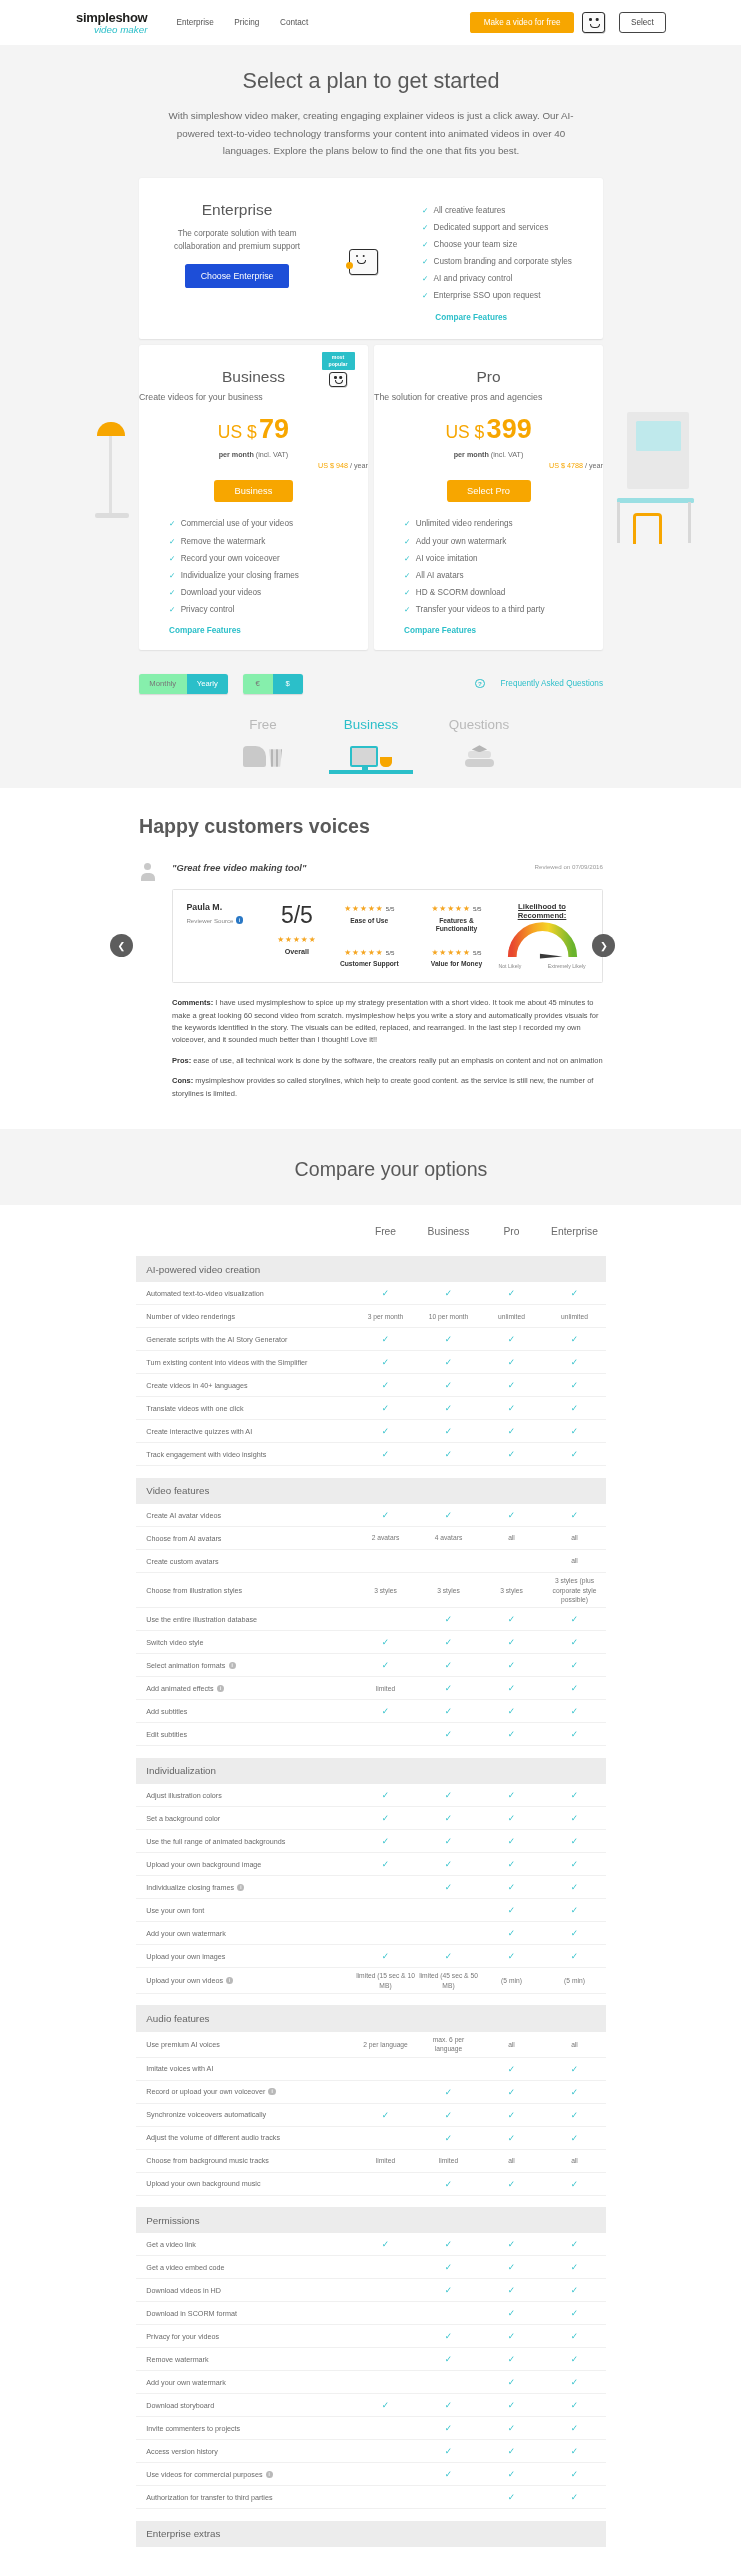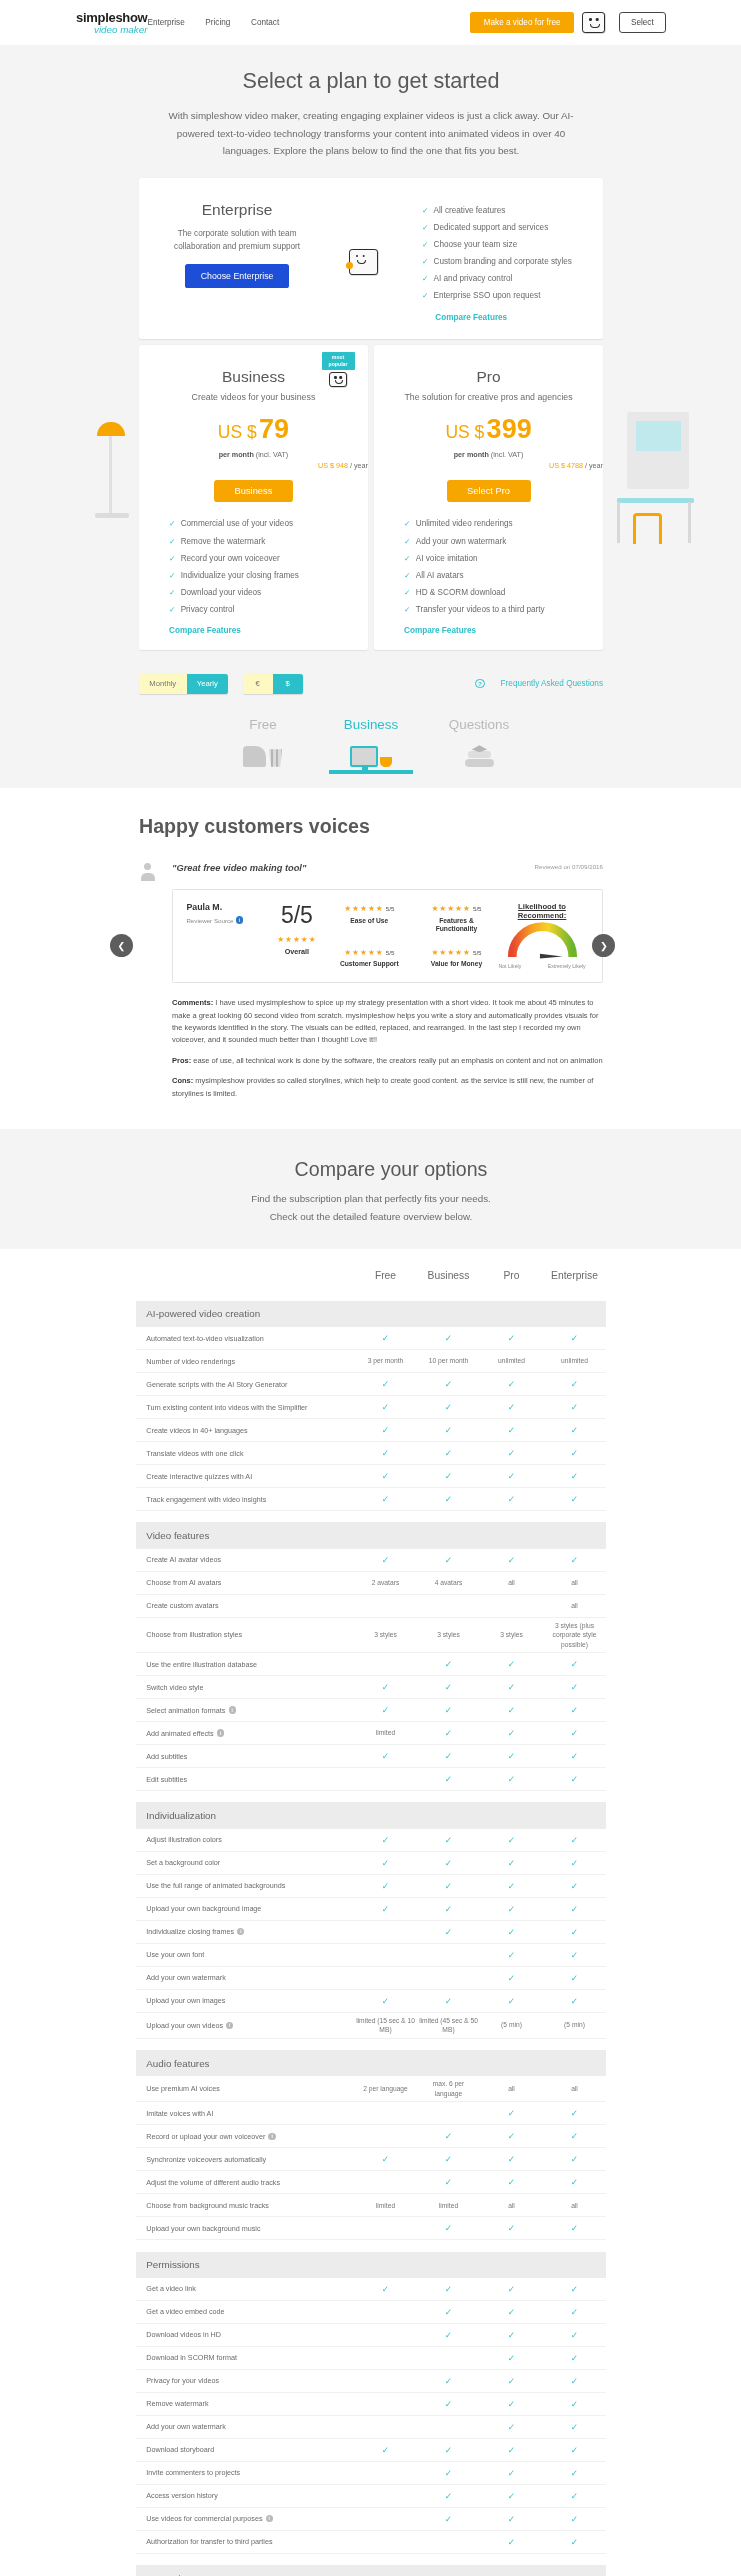--- a/index.html
+++ b/index.html
@@ -1,21 +1,21 @@
 <!DOCTYPE html>
 <html style="font-size:8.2px"><head>
 <meta charset="utf-8">
 <style>
   * { margin:0; padding:0; box-sizing:border-box; }
   html,body { width:742px; }
   body { min-height:3192px; background:#f4f4f4; font-family:"Liberation Sans", sans-serif; color:#555; }
 
   
   .topbar { height:45px; background:#fff; display:flex; align-items:center; padding:0 76px; position:relative; }
-  .logo { line-height:1; }
+  .logo { line-height:1; margin-right:29px; }
   .logo .l1 { font-size:13px; font-weight:bold; color:#1d1d1b; letter-spacing:-0.3px; }
   .logo .l2 { font-size:9.8px; color:#2bbfc9; font-style:italic; margin-top:1px; text-align:right; }
   .nav { display:flex; gap:20.6px; }
   .nav a { font-size:8.2px; color:#555; text-decoration:none; cursor:pointer; }
   .topbar-right { margin-left:auto; display:flex; align-items:center; gap:13.4px; }
   .cta-btn { background:#f7a600; color:#fff; font-size:8.2px; border:none; border-radius:2.6px; padding:6.2px 13.4px; cursor:pointer; }
   .login-btn { background:#fff; color:#444; font-size:8.2px; border:1px solid #444; border-radius:3.1px; padding:4.6px 11.3px; cursor:pointer; }
   .mascot { position:relative; width:23px; height:20.6px; background:#fafafa; border:1px solid #2c2c2c; border-radius:3.1px; box-shadow:0.5px 0.5px 0 #bbb; }
   .mascot::before { content:""; position:absolute; left:5.7px; top:5.2px; width:2.6px; height:2.6px; background:#2c2c2c; border-radius:50%; box-shadow:6.7px 0 0 #2c2c2c; }
   .mascot::after { content:""; position:absolute; left:7.2px; top:10.3px; width:7.2px; height:3.6px; border:1px solid #2c2c2c; border-top:none; border-radius:0 0 6.2px 6.2px; }
@@ -41,21 +41,21 @@
   .feat-list { list-style:none; }
   .feat-list li { font-size:8.2px; color:#6b6b6b; padding:4.1px 0; }
   .feat-list li .ck { color:#2bbfc9; margin-right:5.2px; font-size:7.7px; }
   .compare-link { display:inline-block; margin-top:8.2px; color:#2bbfc9; font-weight:bold; font-size:8.2px; text-decoration:none; cursor:pointer; }
   .ent-feats .compare-link { margin-left:13.4px; }
 
   
   .plans { display:flex; gap:6.2px; margin-top:6.2px; position:relative; }
   .plan-card { background:#fff; border-radius:2.1px; box-shadow:0 0.5px 1.5px rgba(0,0,0,.08); width:229px; padding:23px 0 15.5px; position:relative; }
   .plan-card h2 { font-size:15.5px; font-weight:400; color:#595959; text-align:center; }
-  .plan-card .sub { font-size:8.8px; color:#6b6b6b; text-align:center; margin-top:5.2px; }
+  .plan-card .sub { font-size:8.8px; color:#6b6b6b; text-align:left; margin-top:5.2px; }
   .price-row { text-align:center; margin-top:12.4px; color:#f7a600; }
   .price-row .cur { font-size:17.5px; }
   .price-row .amt { font-size:27px; font-weight:bold; }
   .price-note { text-align:center; font-size:7.2px; color:#6b6b6b; margin-top:5.2px; }
   .price-note b { color:#555; }
   .annual { text-align:right; font-size:7.2px; margin-top:2.1px; color:#6b6b6b; }
   .annual .a-amt { color:#f7a600; }
   .orange-btn { display:block; margin:9.3px auto 0; background:#f7a600; color:#fff; font-size:9.3px; border:none; border-radius:3.1px; padding:6.2px 20.6px; cursor:pointer; }
   .plan-feats { margin:13.4px 0 0 30px; }
   .plan-card .compare-link { margin:7.2px 0 0 30px; }
@@ -75,21 +75,21 @@
   .desk .board { position:absolute; top:0; right:5.2px; width:62px; height:77px; background:#e8e8e8; border-radius:2.1px; }
   .desk .screen { position:absolute; top:8.2px; right:13.4px; width:45px; height:30px; background:#bfe9ec; border-radius:1.5px; }
   .desk .top { position:absolute; top:86px; width:77px; height:4.1px; background:#9adfe3; border-radius:1.5px; }
   .desk .leg { position:absolute; top:90px; width:3.1px; height:41px; background:#d8d8d8; }
   .desk .leg.l2 { right:3.1px; }
   .desk .chair { position:absolute; top:101px; left:15.5px; width:29px; height:31px; border:3.1px solid #f7a600; border-radius:4.1px 4.1px 0 0; border-bottom:none; }
 
   
   .toggles { display:flex; align-items:center; margin-top:24px; }
   .seg { display:flex; border-radius:2.6px; overflow:hidden; box-shadow:0 0.5px 1px rgba(0,0,0,.12); }
-  .seg .opt { font-size:7.7px; padding:5.2px 10.3px; background:#fef9c3; color:#777; cursor:pointer; min-width:30px; text-align:center; }
+  .seg .opt { font-size:7.7px; padding:5.2px 10.3px; background:#86efac; color:#777; cursor:pointer; min-width:30px; text-align:center; }
   .seg .opt.on { background:#2bbfc9; color:#fff; }
   .seg + .seg { margin-left:14.4px; }
   .faq-jump { margin-left:auto; color:#2bbfc9; font-size:8.2px; text-decoration:none; cursor:pointer; display:flex; align-items:center; gap:16px; }
   .faq-jump .q { display:inline-flex; align-items:center; justify-content:center; width:9.3px; height:9.3px; border:1px solid #2bbfc9; border-radius:50%; font-size:6.2px; font-weight:bold; }
 
   
   .plan-tabs { display:flex; justify-content:center; gap:31px; margin-top:23px; }
   .ptab { width:77px; text-align:center; cursor:pointer; padding-bottom:7.2px; position:relative; }
   .ptab .lbl { font-size:13.4px; color:#b9b9b9; }
   .ptab.on .lbl { color:#2bbfc9; }
@@ -386,24 +386,20 @@
     <div class="rv-text">
       <p><b>Comments:</b> <span>I have used mysimpleshow to spice up my strategy presentation with a short video. It took me about 45 minutes to make a great looking 60 second video from scratch. mysimpleshow helps you write a story and automatically provides visuals for the keywords identified in the story. The visuals can be edited, replaced, and rearranged. In the last step I recorded my own voiceover, and it sounded much better than I thought! Love it!!</span></p>
       <p><b>Pros:</b> <span>ease of use, all technical work is done by the software, the creators really put an emphasis on content and not on animation</span></p>
       <p><b>Cons:</b> <span>mysimpleshow provides so called storylines, which help to create good content. as the service is still new, the number of storylines is limited.</span></p>
     </div>
   </div>
 </section>
 
 <section class="compare-head">
   <h2>Compare your options</h2>
-  <p>
-    <span>Find the subscription plan that perfectly fits your needs.</span><br>
-    <span>Check out the detailed feature overview below.</span>
-  </p>
 </section>
 
 <div class="table-wrap">
   <div class="ftable" id="ftable">
       <div class="ft-headrow">
         <div class="ft-label"></div>
         <div class="ft-col">Free</div>
         <div class="ft-col">Business</div>
         <div class="ft-col">Pro</div>
         <div class="ft-col">Enterprise</div>

